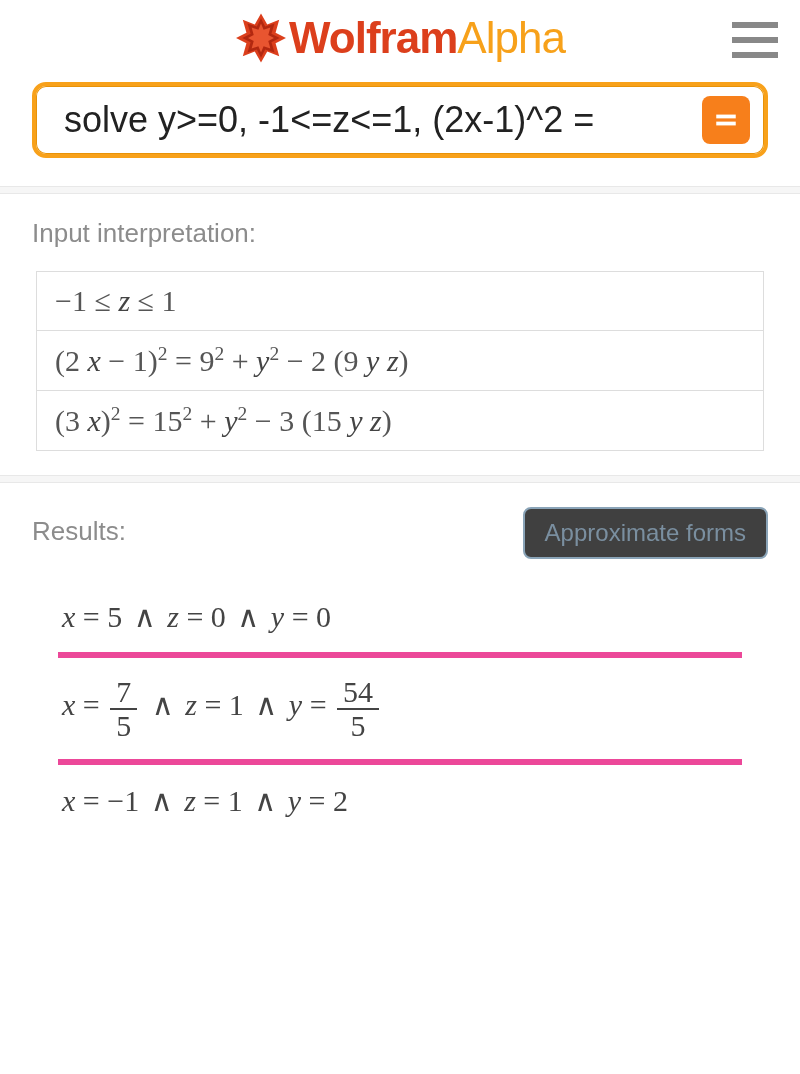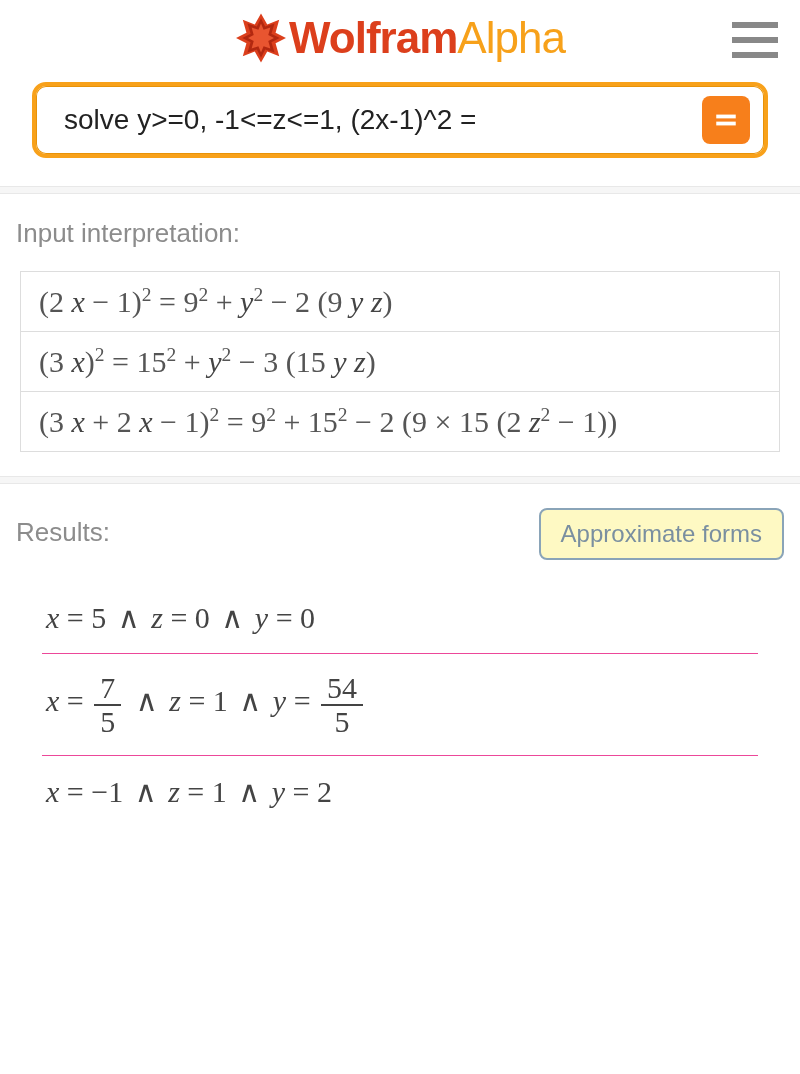--- a/index.html
+++ b/index.html
@@ -57,21 +57,21 @@
       border-radius: 14px;
       background: #fff;
       display: flex;
       align-items: center;
       padding: 10px 14px 10px 28px;
       box-shadow: 0 0 0 1px #e7930a inset;
     }
     .search-input {
       flex: 1;
       border: none;
-      font-size: 28px;
+      font-size: 36px;
       color: #222;
       outline: none;
       background: transparent;
       font-family: inherit;
     }
     .search-submit {
       width: 48px;
       height: 48px;
       background: #f77f1b;
       border-radius: 8px;
@@ -82,38 +82,38 @@
       flex-shrink: 0;
     }
     .search-submit svg { width: 26px; height: 26px; }
     .divider {
       height: 8px;
       background: #f6f6f6;
       border-top: 1px solid #e8e8e8;
       border-bottom: 1px solid #e8e8e8;
     }
     .section {
-      padding: 24px 16px;
+      padding: 24px 32px;
     }
     .section-title {
       font-size: 26px;
       color: #8c8c8c;
       font-weight: 400;
       margin-bottom: 22px;
     }
     .section-head {
       display: flex;
       justify-content: space-between;
       align-items: center;
       margin-bottom: 22px;
     }
     .pill-button {
       border: 2px solid #8aa4b8;
       color: #7a8fa0;
-      background: #fef9c3;
+      background: #404040;
       font-size: 24px;
       padding: 10px 20px;
       border-radius: 8px;
       cursor: pointer;
       font-family: inherit;
     }
     .interp-table {
       border: 1px solid #ddd;
       margin: 0 4px;
     }
@@ -130,21 +130,21 @@
       font-family: "Times New Roman", Times, serif;
       font-size: 30px;
       color: #444;
       font-style: italic;
     }
     .upright { font-style: normal; }
     .results-list {
       margin: 0 26px;
     }
     .result-row {
-      border-bottom: 1px solid #ec4899;
+      border-bottom: 6px solid #ec4899;
       padding: 18px 4px;
     }
     .frac {
       display: inline-flex;
       flex-direction: column;
       align-items: center;
       vertical-align: middle;
       font-style: normal;
       line-height: 1.05;
       margin: 0 3px;
@@ -186,27 +186,27 @@
     </div>
   </div>
 </div>
 
 <div class="divider"></div>
 
 <div class="section">
   <div class="section-title">Input interpretation:</div>
   <div class="interp-table">
     <div class="interp-row">
+      <span class="upright">−1 ≤</span> <span class="math">z</span> <span class="upright">≤ 1</span>
+    </div>
+    <div class="interp-row">
       <span class="upright">(2</span> <span class="math">x</span> <span class="upright">− 1)</span><sup>2</sup> <span class="upright">= 9</span><sup>2</sup> <span class="upright">+</span> <span class="math">y</span><sup>2</sup> <span class="upright">− 2 (9</span> <span class="math">y z</span><span class="upright">)</span>
     </div>
     <div class="interp-row">
       <span class="upright">(3</span> <span class="math">x</span><span class="upright">)</span><sup>2</sup> <span class="upright">= 15</span><sup>2</sup> <span class="upright">+</span> <span class="math">y</span><sup>2</sup> <span class="upright">− 3 (15</span> <span class="math">y z</span><span class="upright">)</span>
-    </div>
-    <div class="interp-row">
-      <span class="upright">(3</span> <span class="math">x</span> <span class="upright">+ 2</span> <span class="math">x</span> <span class="upright">− 1)</span><sup>2</sup> <span class="upright">= 9</span><sup>2</sup> <span class="upright">+ 15</span><sup>2</sup> <span class="upright">− 2 (9 × 15 (2</span> <span class="math">z</span><sup>2</sup> <span class="upright">− 1))</span>
     </div>
   </div>
 </div>
 
 <div class="divider"></div>
 
 <div class="section">
   <div class="section-head">
     <div class="section-title" style="margin-bottom:3px">Results:</div>
     <button class="pill-button">Approximate forms</button>

